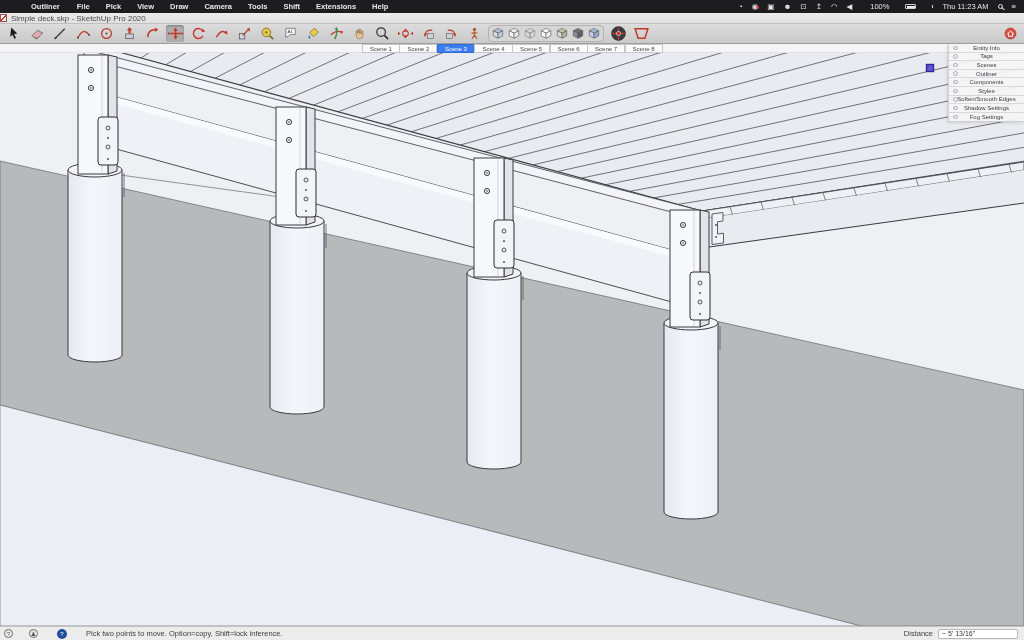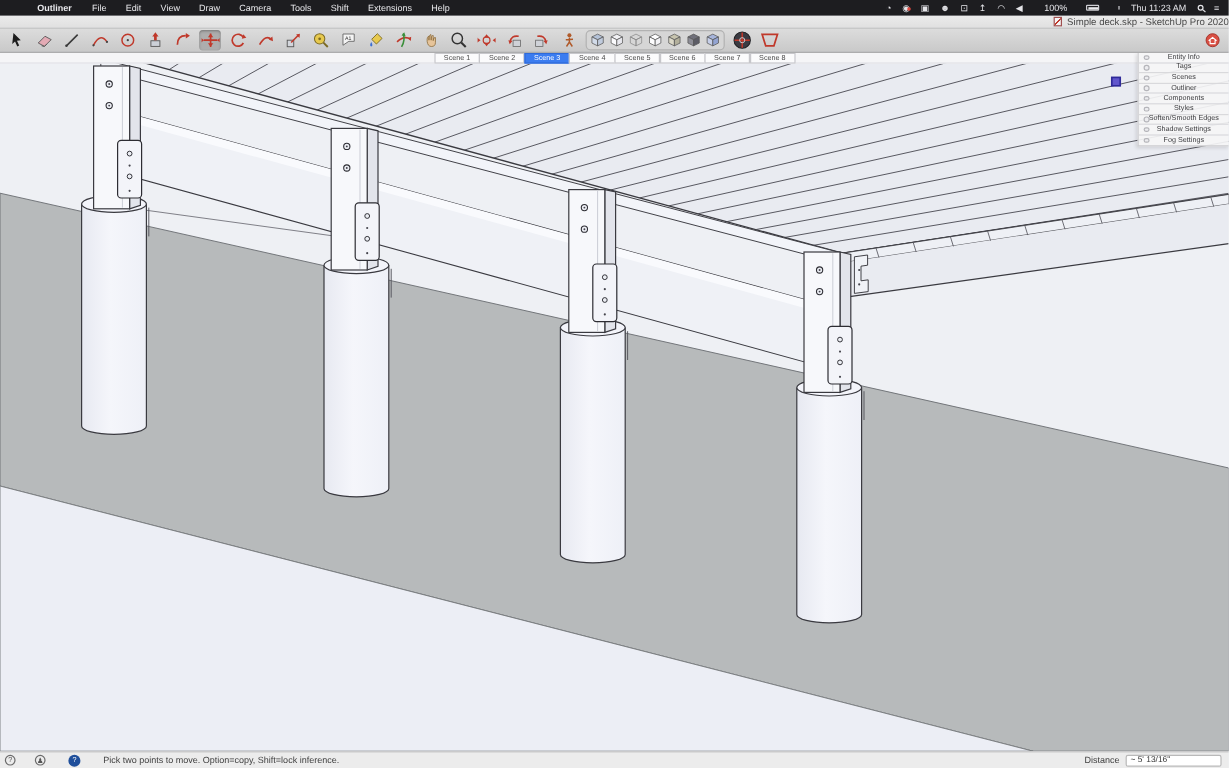--- a/index.html
+++ b/index.html
@@ -5,39 +5,39 @@
   * { margin:0; padding:0; box-sizing:border-box; }
   html,body { width:1024px; height:640px; overflow:hidden;
     font-family:"Liberation Sans", sans-serif; background:#eef0f4; }
   .stage { position:relative; width:1024px; height:640px; }
 
   
   .menubar { position:absolute; top:0; left:0; width:1024px; height:13px;
     background:#1d1d20; color:#e9e9ec; display:flex; align-items:center;
     font-size:7.5px; z-index:50; }
   .menubar .apple { margin:0 10px 0 12px; font-size:8px; }
-  .menu-item { padding:0 8px; white-space:nowrap; }
+  .menu-item { padding:0 8px; white-space:nowrap;font-weight:bold; }
   .menu-item.app { font-weight:bold; padding:0 9px; }
   .mb-right { margin-left:auto; display:flex; align-items:center; gap:9px; padding-right:8px; }
   .mb-ico { font-size:7.5px; color:#e4e4e8; line-height:13px; }
   .mb-ico.red { color:#e4e4e8; position:relative; }
   .mb-ico.red::after{ content:''; position:absolute; right:-1px; bottom:2px; width:3px; height:3px;
     border-radius:50%; background:#e2493f; }
   .battery { display:flex; align-items:center; gap:16px; }
   .batt-body { width:11px; height:5px; border:1px solid #cfcfd4; border-radius:1px; position:relative; }
   .batt-body::before { content:''; position:absolute; left:0.5px; top:0.5px; bottom:0.5px; width:8px; background:#e9e9ec; }
   .batt-nub { width:1px; height:3px; background:#cfcfd4; }
   .search-glyph { width:5px; height:5px; border:1.2px solid #e4e4e8; border-radius:50%; position:relative; display:inline-block; }
   .search-glyph::after { content:''; position:absolute; width:3.5px; height:1.2px; background:#e4e4e8;
     right:-2.5px; bottom:-1px; transform:rotate(40deg); }
 
   
   .titlebar { position:absolute; top:13px; left:0; width:1024px; height:11px;
     background:linear-gradient(#ebebeb,#e0e0e0); border-bottom:1px solid #bfbfbf;
-    display:flex; align-items:center; justify-content:flex-end; font-size:8px; color:#4a4a4a; z-index:49;}
+    display:flex; align-items:center; justify-content:flex-start; font-size:8px; color:#4a4a4a; z-index:49;}
   .doc-ico { width:7px; height:8px; background:#f6f6f6; border:0.5px solid #a05050; margin-right:4px;
     background-image:linear-gradient(135deg, transparent 40%, #c0392b 40%, #c0392b 60%, transparent 60%); }
 
   
   .toolbar { position:absolute; top:24px; left:0; width:1024px; height:20px;
     background:linear-gradient(#dcdcdc,#c9c9c9); border-bottom:1px solid #9d9d9d;
     display:flex; align-items:center; padding:0 5px; gap:5px; z-index:48; }
   .tool { width:18px; height:17px; display:flex; align-items:center; justify-content:center; border-radius:3px; }
   .tool.active { background:#adadad; box-shadow:inset 0 1px 2px rgba(0,0,0,.3); }
   .tool svg { display:block; }
@@ -79,21 +79,21 @@
     font-size:7px; font-family:"Liberation Sans", sans-serif; color:#333; padding:0 3px; }
 </style>
 </head>
 <body>
 
 <div class="stage">
 
   <div class="menubar">
     <span class="apple"></span>
     <span class="menu-item app">Outliner</span>
-    <span id="menu-items"><span class="menu-item">File</span><span class="menu-item">Edit</span><span class="menu-item">View</span><span class="menu-item">Draw</span><span class="menu-item">Camera</span><span class="menu-item">Tools</span><span class="menu-item">Shift</span><span class="menu-item">Extensions</span><span class="menu-item">Help</span></span>
+    <span id="menu-items"><span class="menu-item">File</span><span class="menu-item">Pick</span><span class="menu-item">View</span><span class="menu-item">Draw</span><span class="menu-item">Camera</span><span class="menu-item">Tools</span><span class="menu-item">Shift</span><span class="menu-item">Extensions</span><span class="menu-item">Help</span></span>
     <span class="mb-right">
       <span id="mb-status-icons"><span class="mb-ico" style="margin-right:9px">◔</span><span class="mb-ico red" style="margin-right:9px">◉</span><span class="mb-ico" style="margin-right:9px">▣</span><span class="mb-ico" style="margin-right:9px">☻</span><span class="mb-ico" style="margin-right:9px">⊡</span><span class="mb-ico" style="margin-right:9px">↥</span><span class="mb-ico" style="margin-right:9px">◠</span><span class="mb-ico" style="margin-right:9px">◀</span></span>
       <span class="battery">
         <span class="mb-ico">100%</span>
         <span class="batt-body"></span>
           <span class="batt-nub"></span>
       </span>
       <span class="mb-ico">Thu 11:23 AM</span>
       <span class="search-glyph"></span>
       <span class="mb-ico">≡</span>

